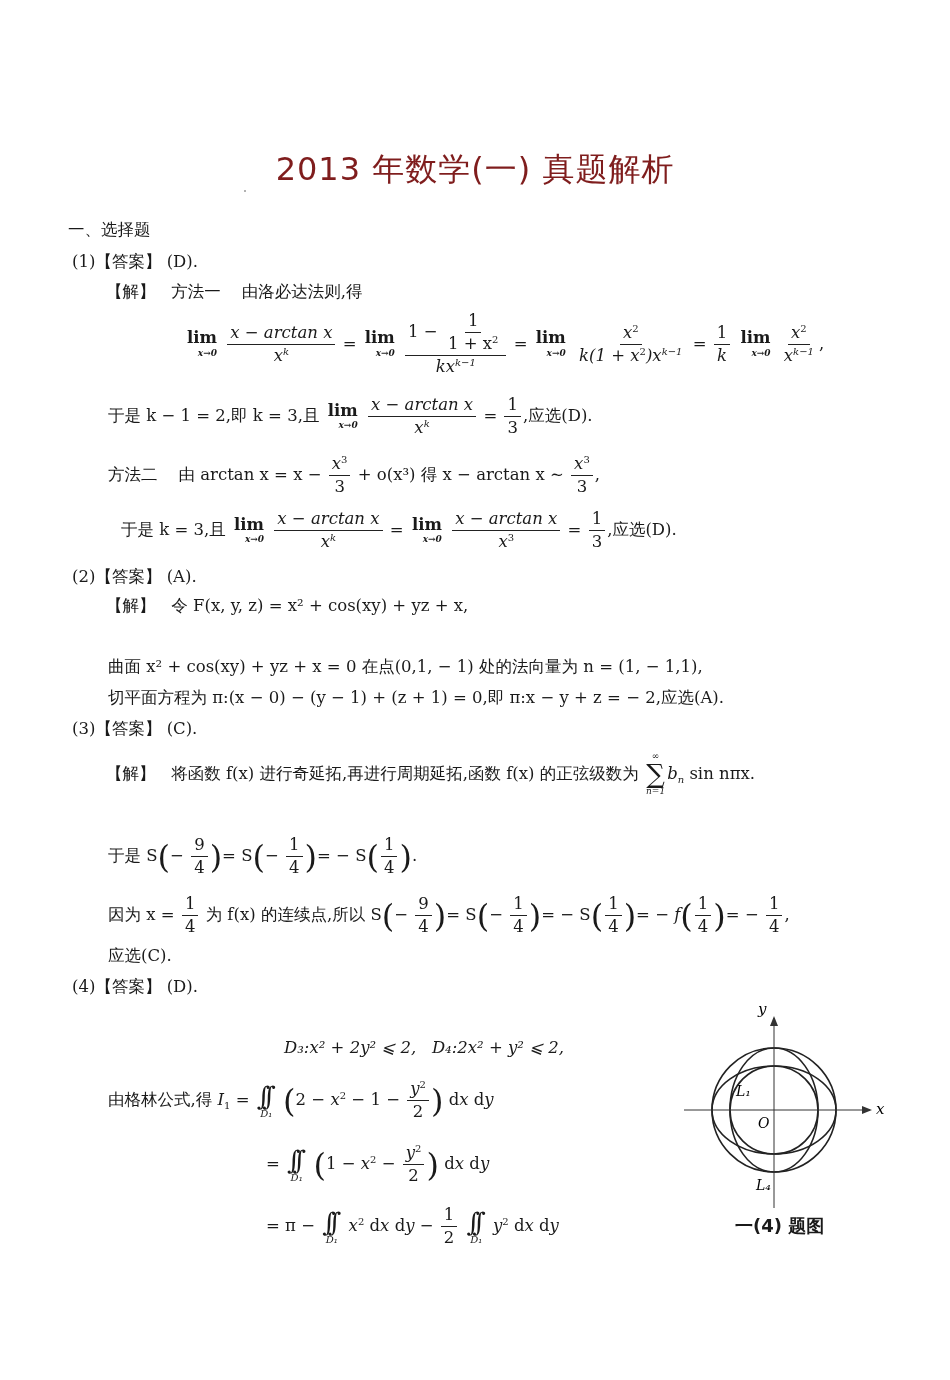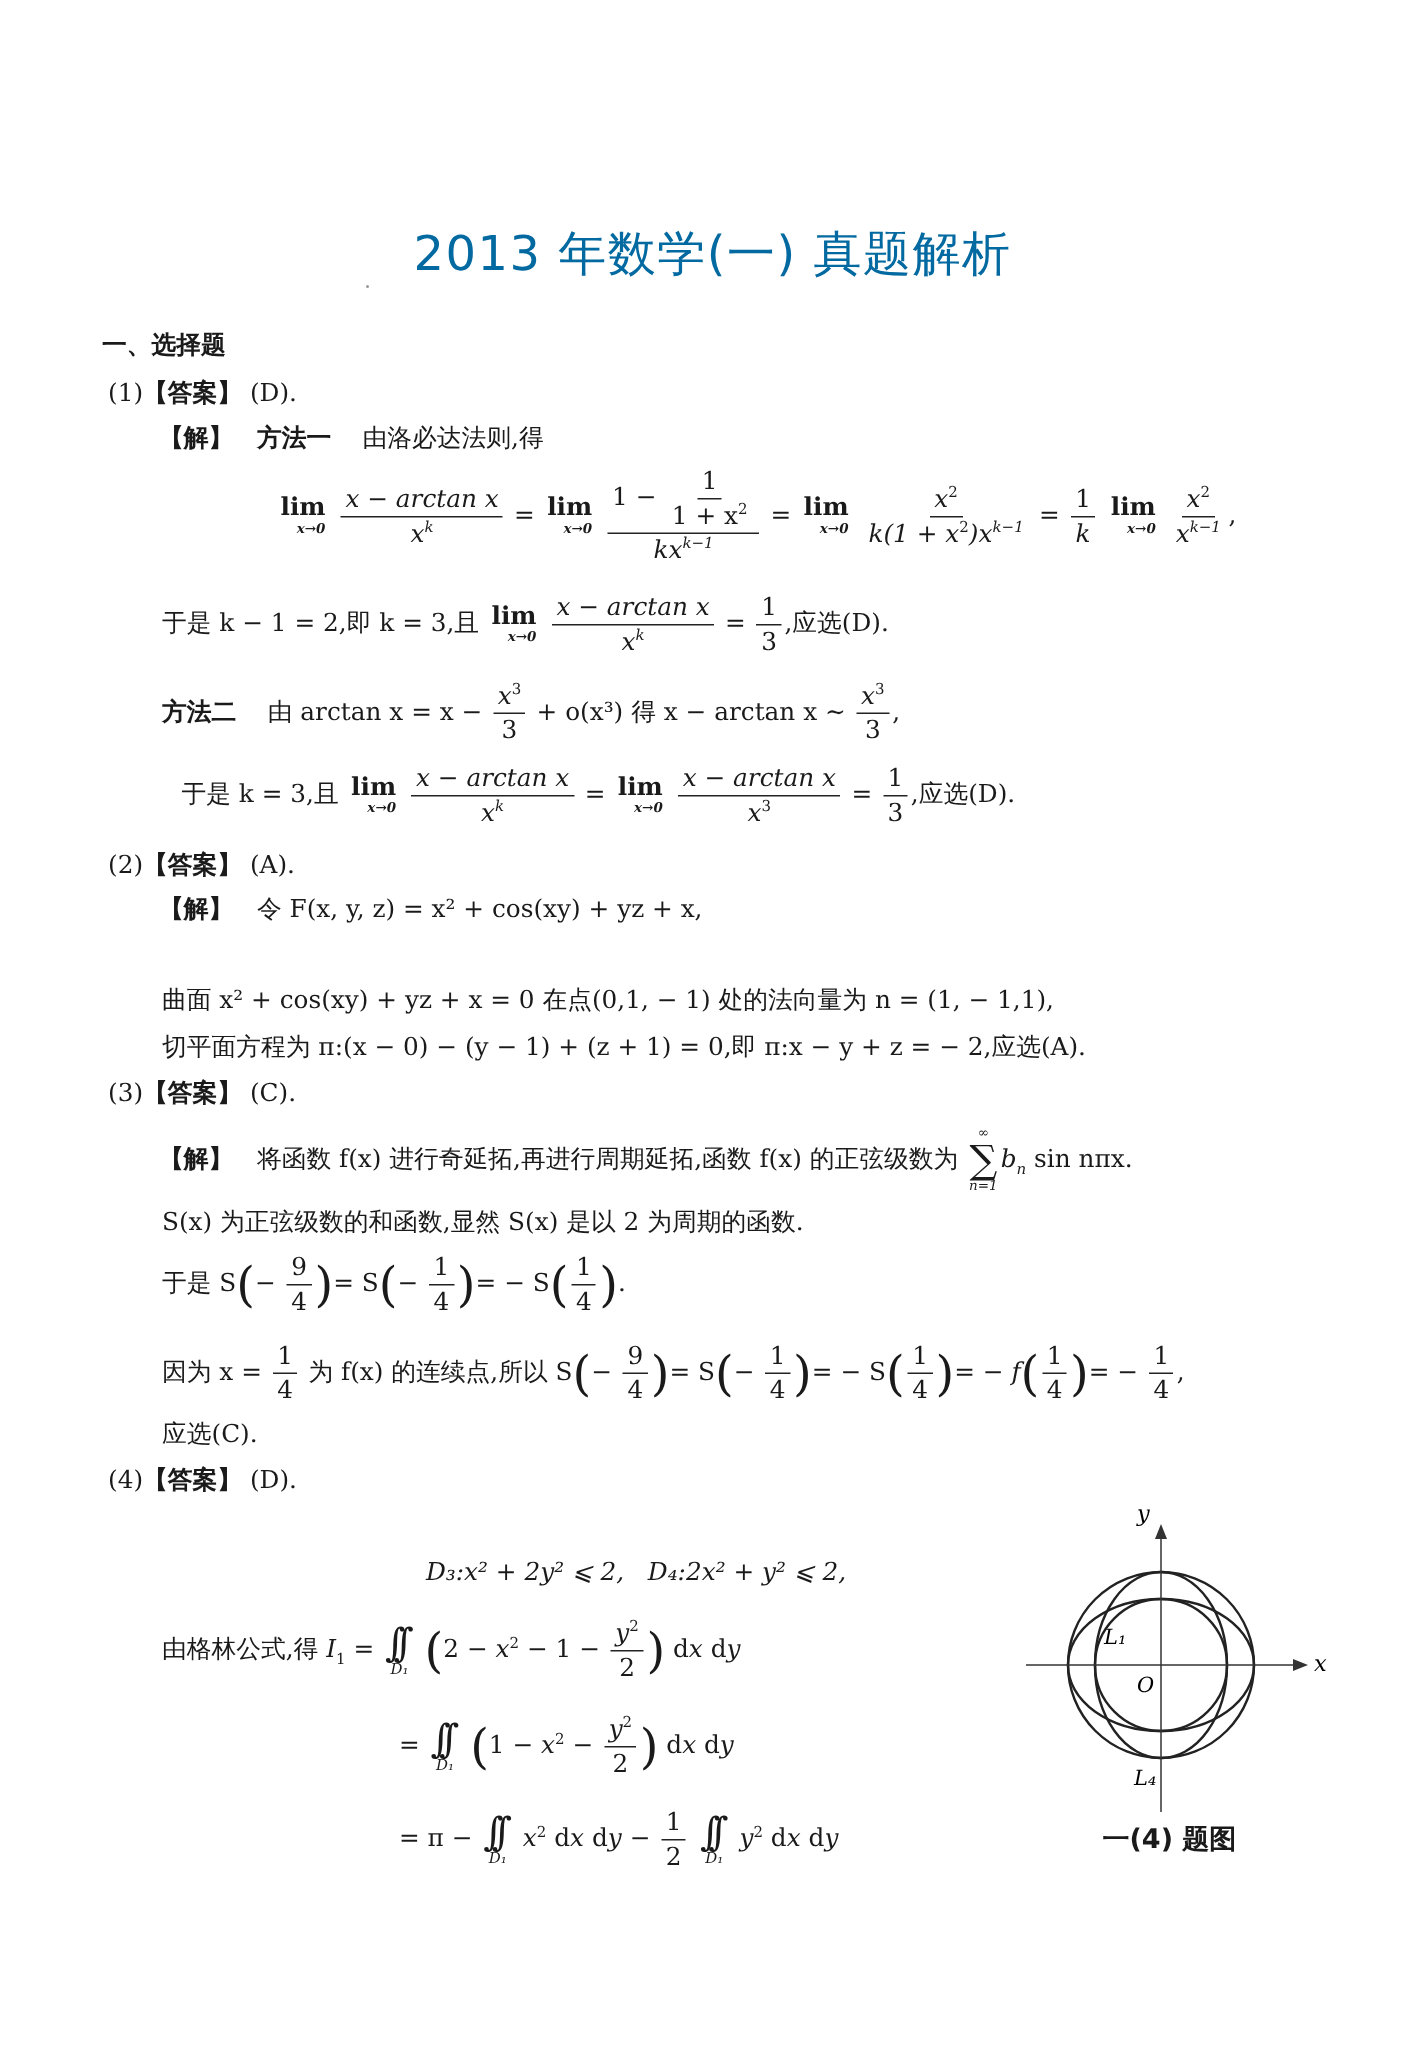--- a/index.html
+++ b/index.html
@@ -3,24 +3,24 @@
 <meta charset="utf-8">
 <style>
   html, body { margin: 0; padding: 0; }
   body {
     width: 950px; height: 1380px; background: #ffffff; position: relative; overflow: hidden;
     font-family: "DejaVu Serif", "Liberation Serif", serif; color: #1a1a1a;
   }
   .page { position: absolute; left: 0; top: 0; width: 950px; height: 1380px; }
   .title {
     position: absolute; left: 0; width: 950px; top: 148px; text-align: center;
-    font-family: "DejaVu Sans", "Liberation Sans", sans-serif; font-size: 32px; letter-spacing: 1px; color: #0369a1;
+    font-family: "DejaVu Sans", "Liberation Sans", sans-serif; font-size: 32px; letter-spacing: 1px; color: #7f1d1d;
   }
   .line { position: absolute; font-size: 16.5px; white-space: nowrap; line-height: 1; }
-  .heiti { font-family: "DejaVu Sans", "Liberation Sans", sans-serif; font-weight: bold; }
+  .heiti { font-family: "DejaVu Sans", "Liberation Sans", sans-serif; font-weight: normal; }
   .i { font-style: italic; }
   .rm { font-style: normal; }
   sup, sub { font-size: 10px; line-height: 0; }
   .frac { display: inline-flex; flex-direction: column; align-items: center; vertical-align: middle; margin: 0 2px; }
   .frac .num { padding: 0 3px 2px; border-bottom: 1px solid #222; line-height: 1.1; }
   .frac .den { padding: 2px 3px 0; line-height: 1.1; }
   .lim { display: inline-flex; flex-direction: column; align-items: flex-end; vertical-align: middle; margin: 0 3px; font-weight: bold; }
   .lim .sub { font-size: 9px; font-style: italic; line-height: 1; margin-top: 2px; }
   .paren { font-size: 32px; font-weight: 200; vertical-align: middle; line-height: 1; }
   .sum { display: inline-flex; flex-direction: column; align-items: center; vertical-align: middle; margin: 0 2px; }
@@ -173,21 +173,20 @@
   <div class="line" style="left:106px; top:752px;">
     <span class="heiti">【解】</span>&nbsp;&nbsp;
     <span>将函数 f(x) 进行奇延拓,再进行周期延拓,函数 f(x) 的正弦级数为</span>
     <span class="sum">
         <span class="tiny">∞</span>
         <span class="sig">∑</span>
         <span class="tiny">n=1</span>
       </span><span class="i">b</span><sub class="i">n</sub>
     <span>sin nπx.</span>
   </div>
-  <div class="line" style="left:108px; top:807px;">S(x) 为正弦级数的和函数,显然 S(x) 是以 2 为周期的函数.</div>
   <div class="line" style="left:108px; top:836px;">
     <span>于是</span>
     S<span class="paren">(</span>− <span class="frac">
         <span class="num">9</span>
         <span class="den">4</span>
       </span><span class="paren">)</span>=
     S<span class="paren">(</span>− <span class="frac">
         <span class="num">1</span>
         <span class="den">4</span>
       </span><span class="paren">)</span>= −

